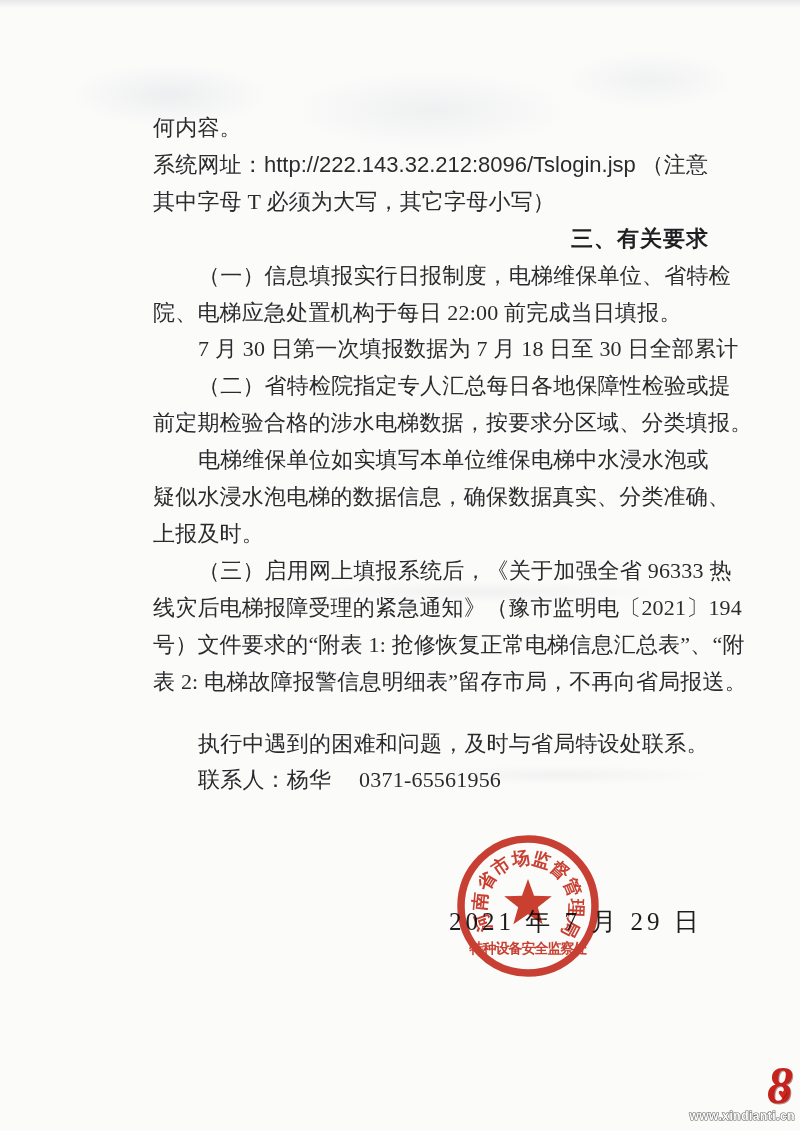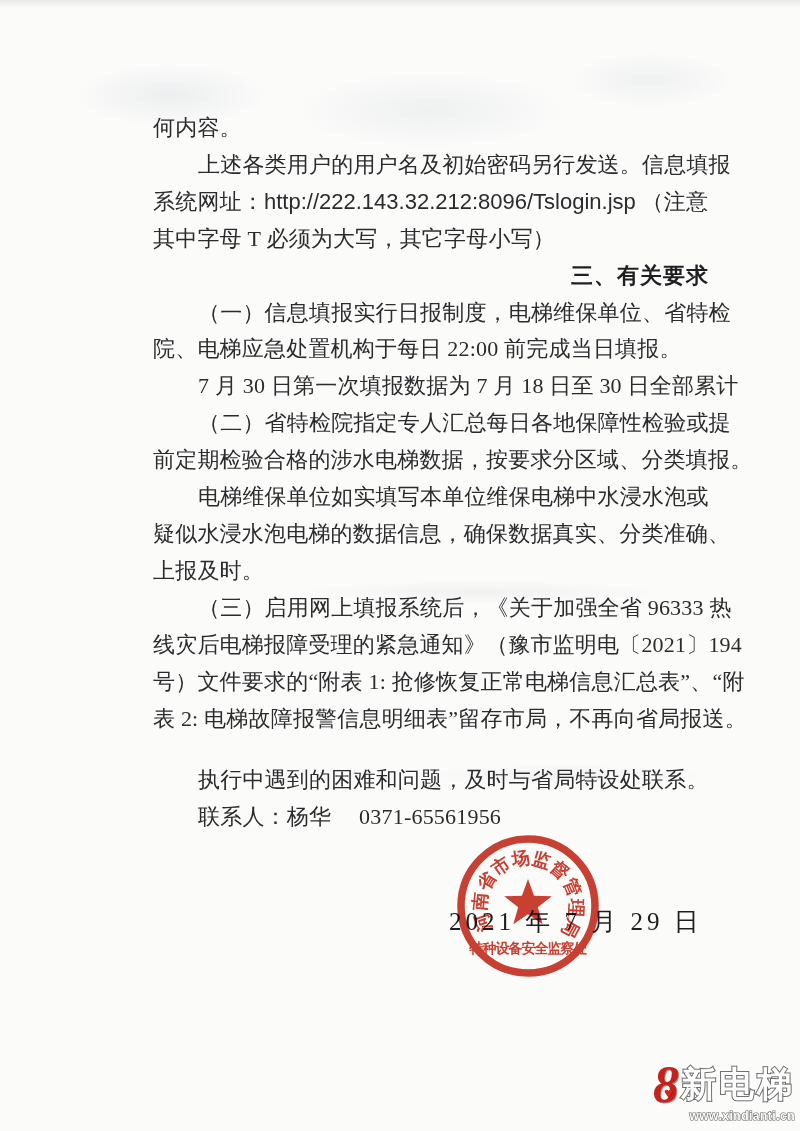--- a/index.html
+++ b/index.html
@@ -71,21 +71,20 @@
     text-shadow:0 0 1px #777; margin-top:1px;
   }
 </style>
 </head>
 <body>
 
 <div class="scan-artifacts"></div>
 
 <div class="doc-body">
   <div class="line">何内容。</div>
-  <div class="line indent">上述各类用户的用户名及初始密码另行发送。信息填报</div>
   <div class="line"><span>系统网址：</span><span class="url">http://222.143.32.212:8096/Tslogin.jsp</span><span> （注意</span></div>
   <div class="line">其中字母 T 必须为大写，其它字母小写）</div>
   <div class="line indent heading">三、有关要求</div>
   <div class="line indent">（一）信息填报实行日报制度，电梯维保单位、省特检</div>
   <div class="line">院、电梯应急处置机构于每日 22:00 前完成当日填报。</div>
   <div class="line indent">7 月 30 日第一次填报数据为 7 月 18 日至 30 日全部累计</div>
   <div class="line indent">（二）省特检院指定专人汇总每日各地保障性检验或提</div>
   <div class="line">前定期检验合格的涉水电梯数据，按要求分区域、分类填报。</div>
   <div class="line indent">电梯维保单位如实填写本单位维保电梯中水浸水泡或</div>
   <div class="line">疑似水浸水泡电梯的数据信息，确保数据真实、分类准确、</div>
@@ -106,16 +105,15 @@
   <text font-size="18" fill="#c63122" font-weight="bold" style="font-family:'Liberation Serif',serif; letter-spacing:0.5px;">
     <textPath href="#seal-arc" startOffset="2">河南省市场监督管理局</textPath>
   </text>
   <polygon fill="#c9311f" points="0,-27 6.05,-10.33 23.78,-9.73 9.8,1.18 14.69,18.23 0,8.3 -14.69,18.23 -9.8,1.18 -23.78,-9.73 -6.05,-10.33"></polygon>
   <text x="0" y="47" text-anchor="middle" font-size="14" fill="#c63122" font-weight="bold" style="font-family:'Liberation Serif',serif; letter-spacing:-1px;">特种设备安全监察处</text>
 </svg>
 
 <div class="watermark">
   <div class="wm-row">
     <span class="wm-logo"><span>8</span><span class="wm-heart">♥</span></span>
-    <span class="wm-brand">新电梯</span>
   </div>
   <div class="wm-url">www.xindianti.cn</div>
 </div>
 
 </body></html>

